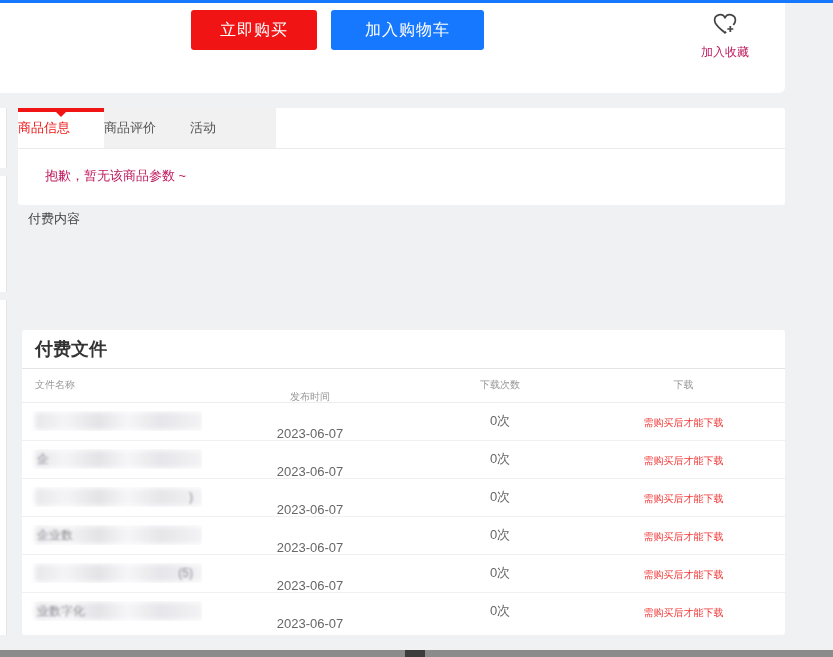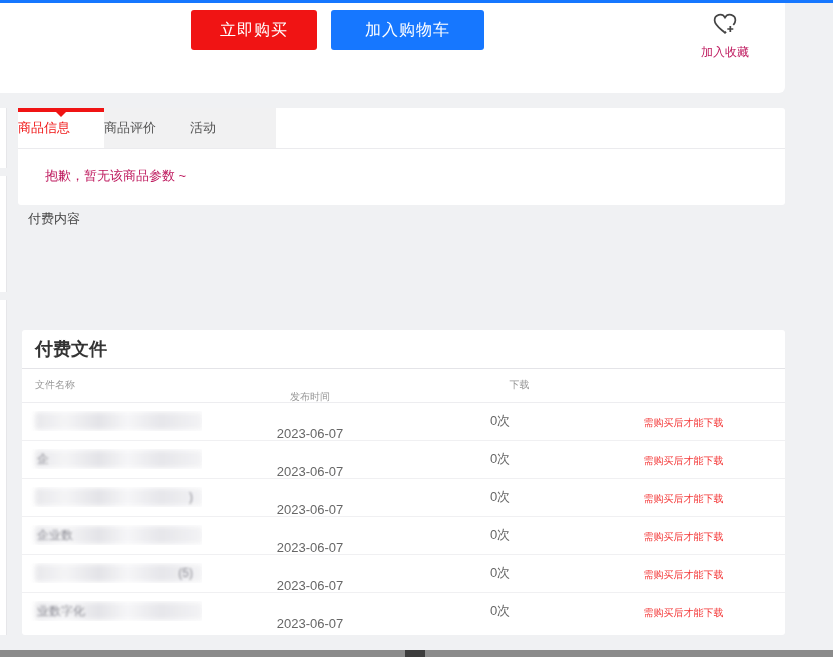--- a/index.html
+++ b/index.html
@@ -108,20 +108,21 @@
   <div class="section-label">付费内容</div>
 
 
   <div class="tablecard">
     <div class="tbl-title">付费文件</div>
     <div class="tbl-title-line"></div>
 
     <div class="trow header">
       <div class="c-name hcell">文件名称</div>
       <div class="c-date hcell">发布时间</div>
+      <div class="c-count hcell">下载次数</div>
       <div class="c-dl hcell">下载</div>
     </div>
 
     <div class="trow" style="top:72px;">
       <div class="c-name">
           <div class="redact frag-start">
         <div class="smear"></div>
         <div class="frag"></div>
           </div>
         </div>

